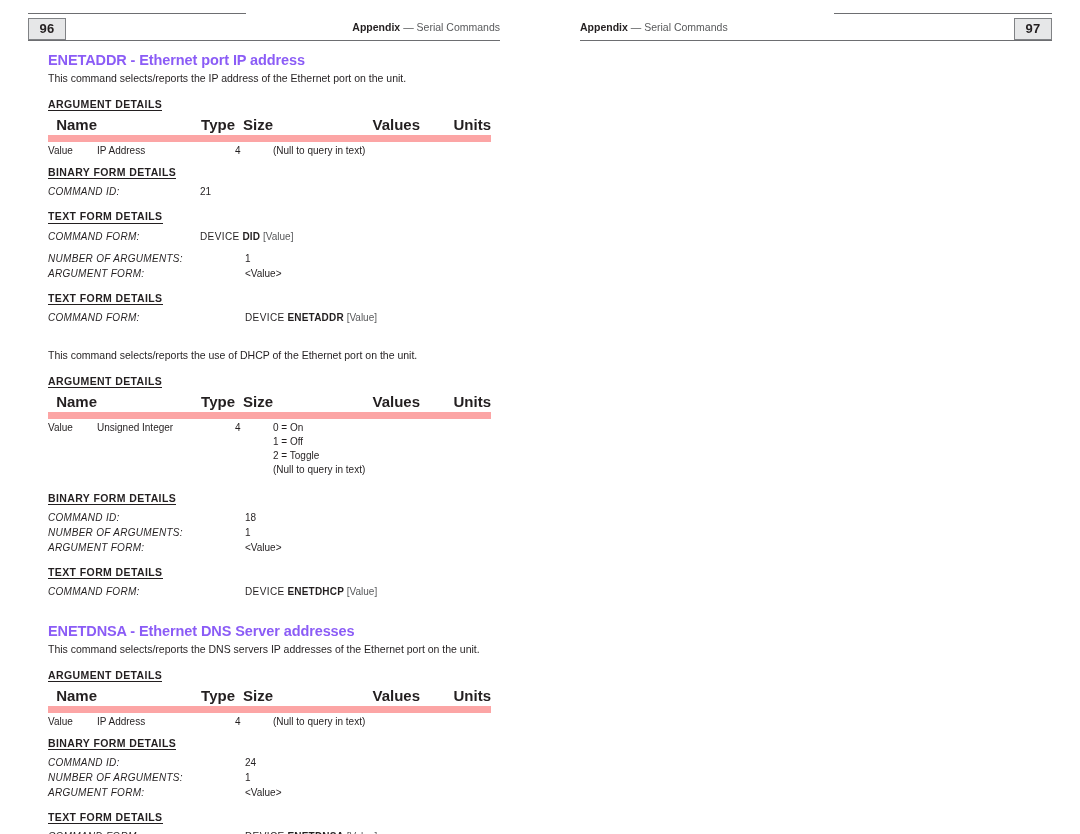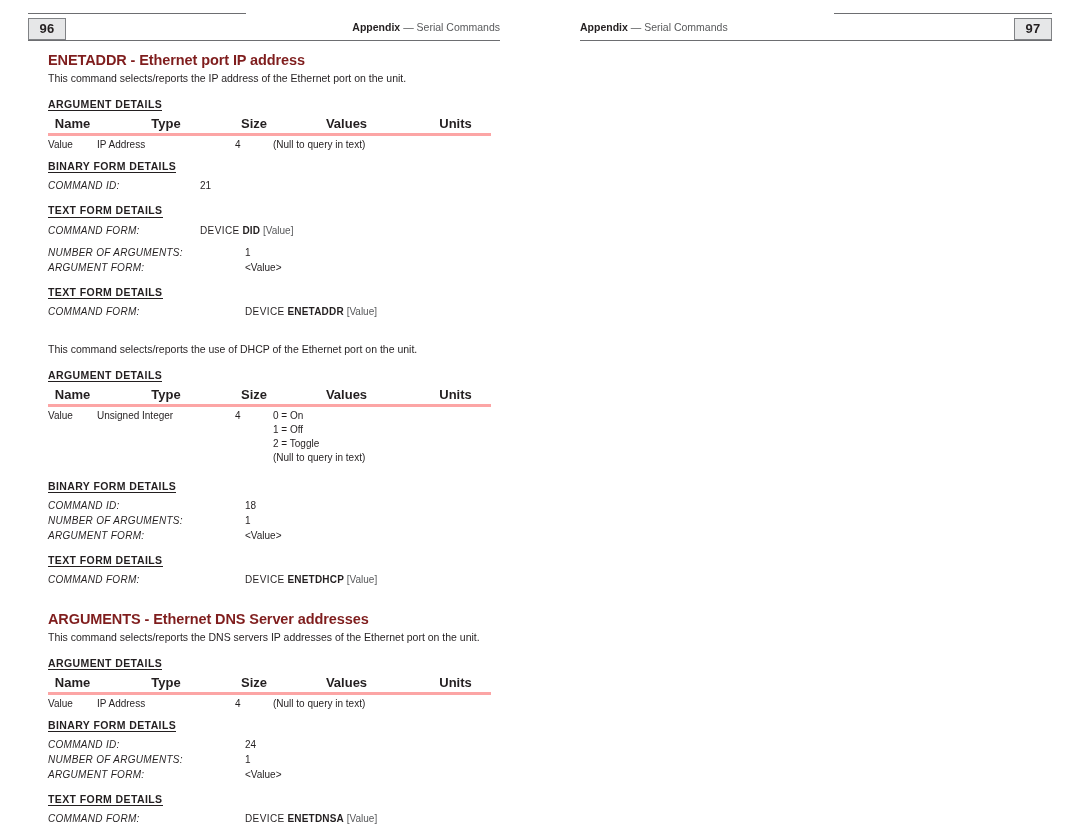--- a/index.html
+++ b/index.html
@@ -87,21 +87,21 @@
     top: 52px;
     width: 452px;
   }
   .page-left .content { left: 48px; }
 
   .cmd-section { margin-bottom: 0; }
 
   h2.cmd-title {
     font-size: 14.5px;
     font-weight: bold;
-    color: #7f1d1d;
+    color: #8b5cf6;
     margin: 0 0 4px 0;
     letter-spacing: -0.1px;
   }
   .cmd-desc {
     font-size: 10.5px;
     color: #231f20;
     margin: 0 0 9px 0;
     line-height: 1.25;
   }
 
@@ -118,26 +118,26 @@
   }
 
   
   table.arg {
     border-collapse: collapse;
     width: 443px;
     margin: 0 0 4px 0;
     table-layout: fixed;
   }
   table.arg th {
-    font-size: 13px;
+    font-size: 15px;
     font-weight: bold;
-    text-align: center;
+    text-align: right;
     color: #231f20;
     padding: 0 0 2px 0;
-    border-bottom: 3px solid #fca5a5;
+    border-bottom: 7px solid #fca5a5;
     vertical-align: bottom;
   }
   table.arg td {
     font-size: 10px;
     color: #231f20;
     padding: 2px 0 0 0;
     vertical-align: top;
     line-height: 1.42;
   }
   .col-name  { width: 49px; }
@@ -324,21 +324,21 @@
           <div class="drow wide">
             <div class="dlabel">COMMAND FORM:</div>
             <div class="dval"><span class="dev">DEVICE</span> <b>ENETDHCP</b> <span class="brk">[Value]</span></div>
           </div>
         </div>
       </div>
 
       <div class="gap-lg"></div>
 
       <div class="cmd-section">
-        <h2 class="cmd-title">ARGUMENTS - Ethernet DNS Server addresses</h2>
+        <h2 class="cmd-title">ENETDNSA - Ethernet DNS Server addresses</h2>
         <p class="cmd-desc">This command selects/reports the DNS servers IP addresses of the Ethernet port on the unit.</p>
         <div class="sub-head">ARGUMENT DETAILS</div>
         <table class="arg">
           <thead>
               <tr>
             <th class="col-name">Name</th>
             <th class="col-type">Type</th>
             <th class="col-size">Size</th>
             <th class="col-vals">Values</th>
             <th class="col-units">Units</th>

